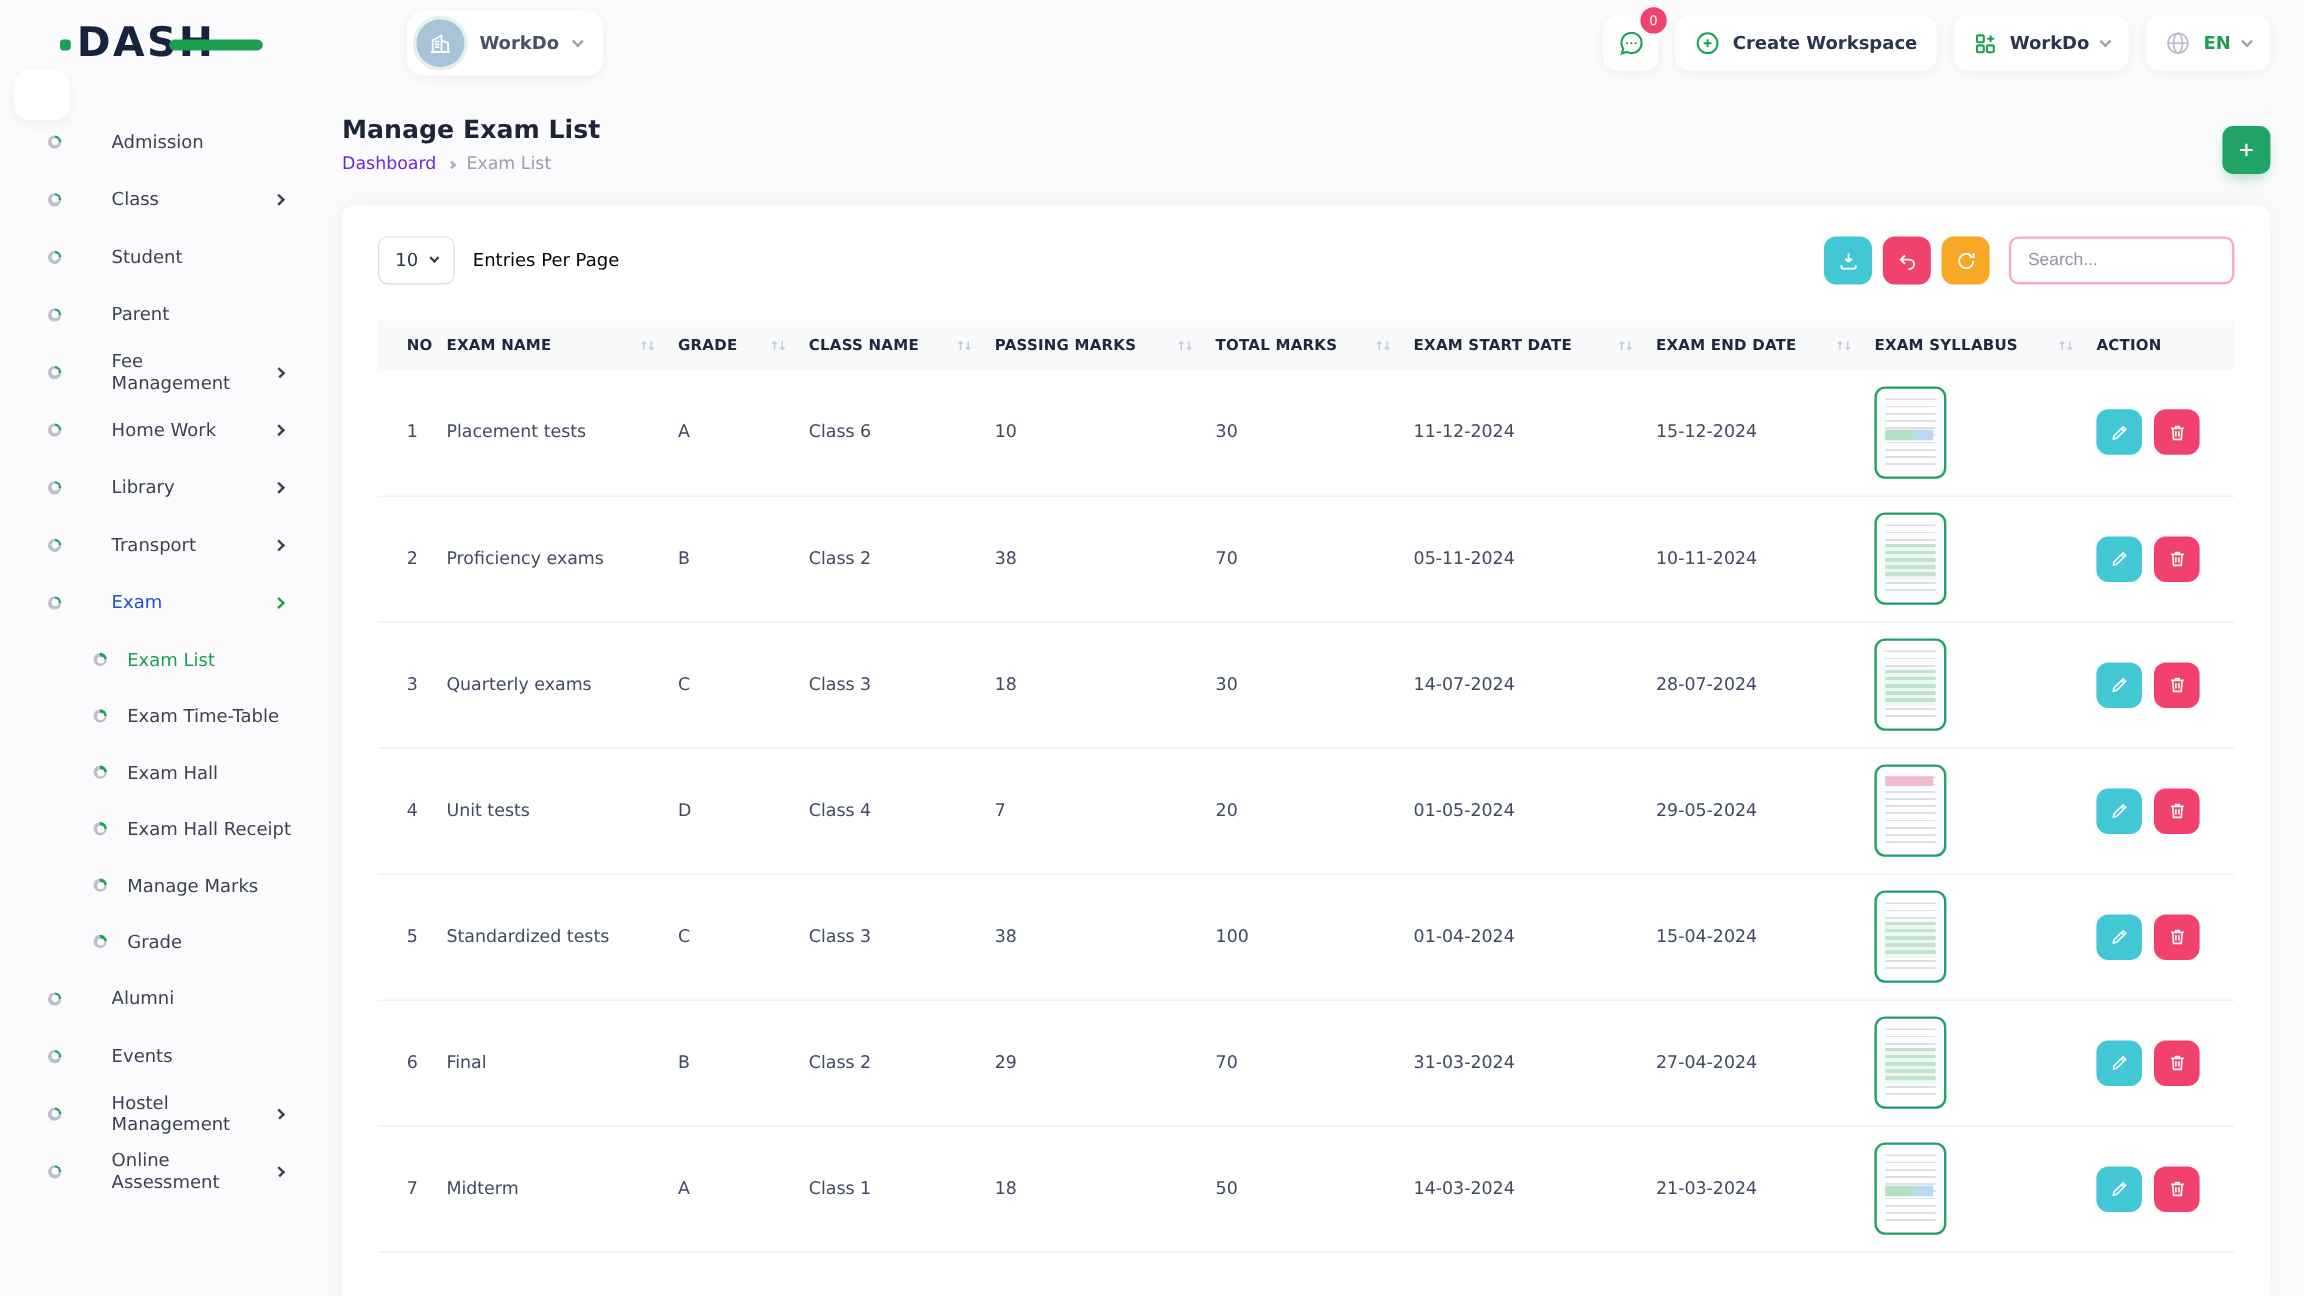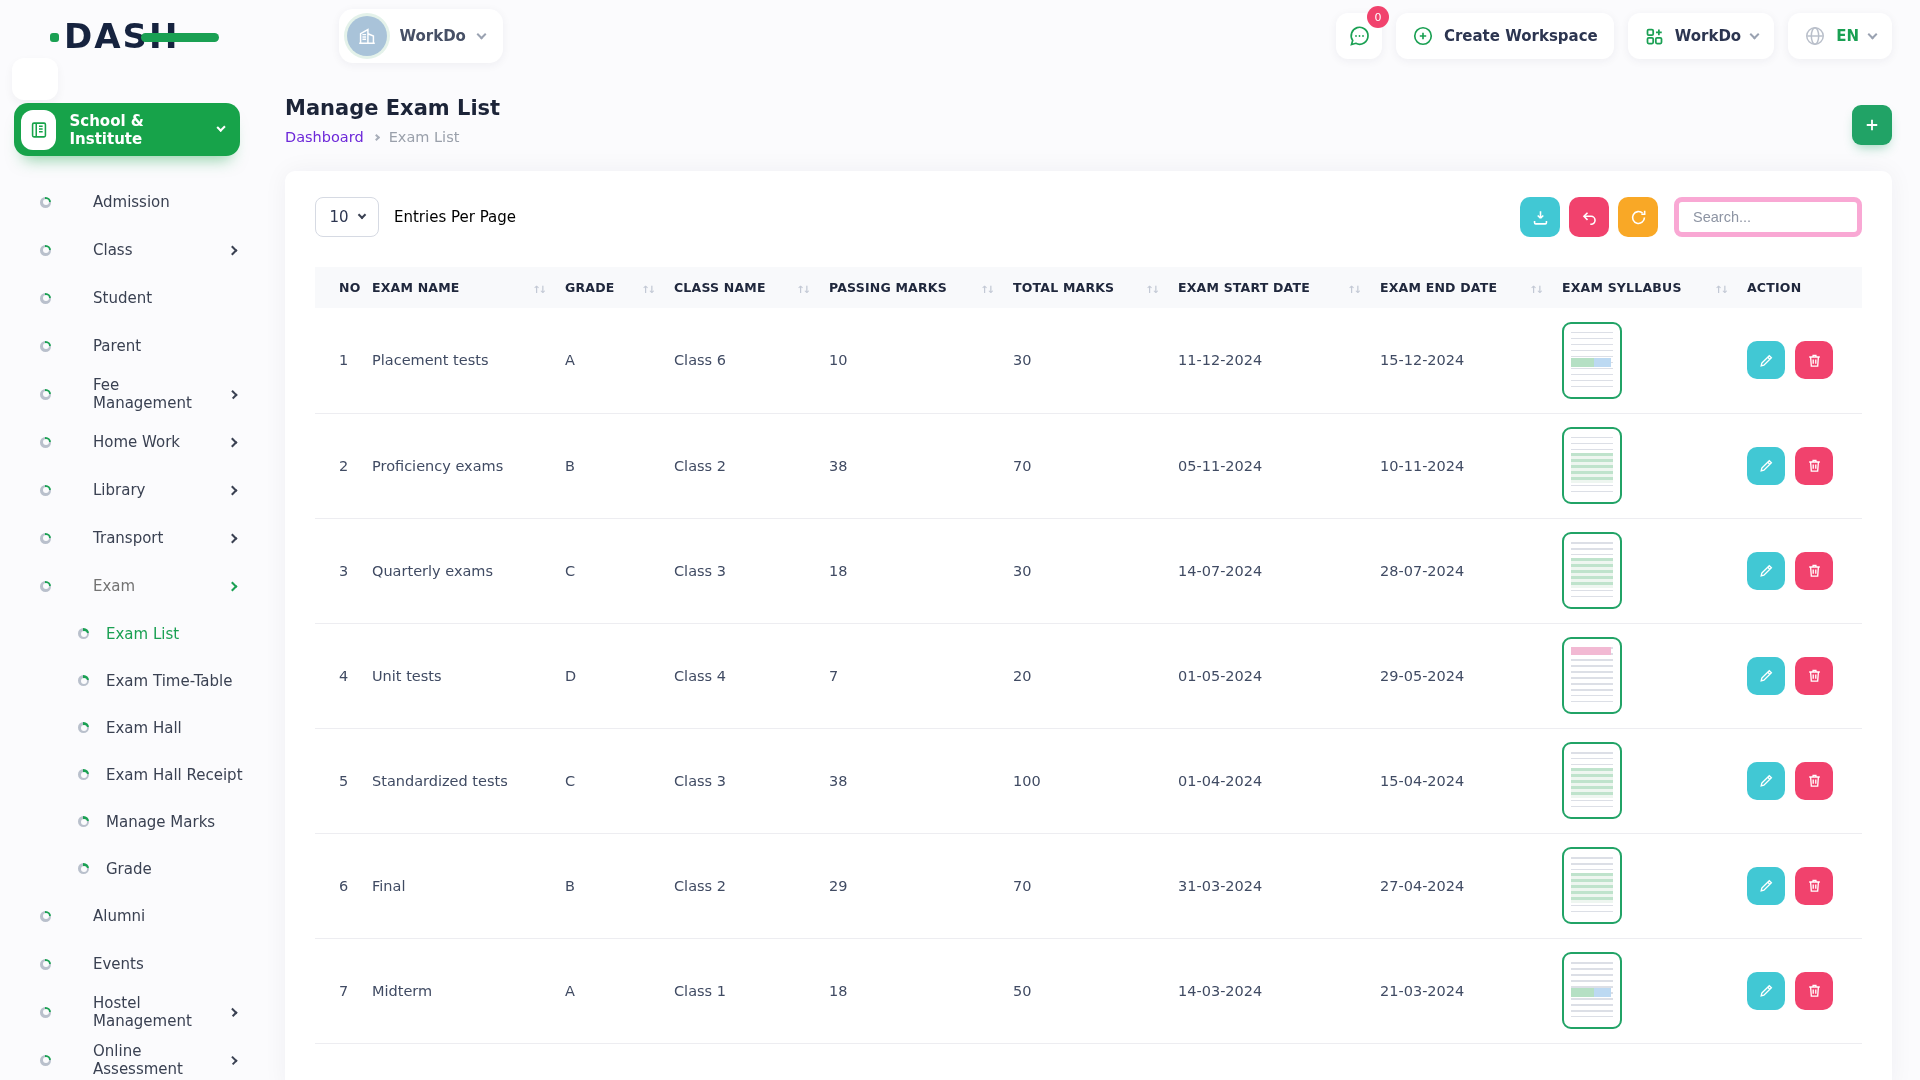--- a/index.html
+++ b/index.html
@@ -30,21 +30,21 @@
   .layout { display:flex; height:1008px; }
   .sidebar { width:285px; flex:none; padding:0 0 0 14px; position:relative; }
   .sb-toggle { position:absolute; left:12px; top:-14px; width:46px; height:42px; background:#fff; border-radius:12px; box-shadow:0 4px 10px rgba(30,40,60,.05); }
   .module-btn { position:relative; margin-top:31px; width:226px; height:53px; background:#17a34a; border-radius:14px; display:flex; align-items:center; gap:13px; padding:0 16px 0 7px; cursor:pointer; box-shadow:0 12px 16px -9px rgba(23,163,74,.5); }
   .module-icon { width:40px; height:40px; background:#fff; border-radius:12px; display:flex; align-items:center; justify-content:center; }
   .module-label { color:#fff; font-weight:700; font-size:15px; }
   .module-btn .chev { color:#fff; margin-left:auto; }
 
   .nav { margin-top:22px; }
   .nav-item { display:flex; align-items:center; height:48px; width:238px; padding:0 16px 0 26px; cursor:pointer; color:#3a4152; font-size:15px;gap:25px; }
-  .nav-item.active { color:#737373; }
+  .nav-item.active { color:#1d4ed8; }
   .nav-item .chev { margin-left:auto; color:#3a4152; }
   .nav-item.active .chev { color:#1aa053; }
   .nav-label { margin-left:17px; }
   .ring { width:11px; height:11px; border-radius:50%; background:conic-gradient(#1aa053 0 90deg,#b9c0cc 90deg 360deg); position:relative; flex:none; }
   .ring::after { content:''; position:absolute; inset:2.5px; border-radius:50%; background:#fbfbfd; }
   .sub-item { display:flex; align-items:center; height:47px; padding:0 16px 0 64px; cursor:pointer; color:#3a4152; font-size:15px; }
   .sub-item.active { color:#1aa053; }
 
   
   .main { flex:1; padding:24px 28px 0 0; }
@@ -57,21 +57,21 @@
   .add-btn { margin-left:auto; width:40px; height:40px; border-radius:9px; background:#21a366; border:none; color:#fff; font-size:22px; line-height:1; cursor:pointer; display:flex; align-items:center; justify-content:center; box-shadow:0 6px 12px -4px rgba(33,163,102,.45); }
 
   .card { margin-top:26px; background:#fff; border-radius:10px; box-shadow:0 0 24px rgba(25,35,60,.05); padding:26px 30px 0 30px; height:920px; }
 
   .controls { display:flex; align-items:center; }
   .entries-select { width:64px; height:40px; border:1px solid #d6dae3; border-radius:8px; background:#fff; display:flex; align-items:center; justify-content:center; gap:10px; font-size:15px; color:#2c3550; cursor:pointer; }
   .entries-select .chev { width:6px; height:6px; color:#3a4152; }
   .entries-label { margin-left:15px; font-size:15px; color:#000000; }
   .tool-btns { margin-left:auto; display:flex; gap:9px; }
   .tool-btn { width:40px; height:40px; border:none; border-radius:10px; display:flex; align-items:center; justify-content:center; cursor:pointer; }
-  .search { margin-left:16px; width:188px; height:40px; border:5px solid #f9a8d4; border-radius:8px; padding:0 14px; font-size:14.5px; color:#3a4152; outline:none; background:#fff; }
+  .search { margin-left:16px; width:188px; height:40px; border:2px solid #f9a8d4; border-radius:8px; padding:0 14px; font-size:14.5px; color:#3a4152; outline:none; background:#fff; }
   .search::placeholder { color:#8d94a3; }
 
   
   table { width:100%; border-collapse:collapse; table-layout:fixed; margin-top:30px; }
   thead th { background:#f8f9fb; height:41px; font-size:12.5px; font-weight:700; color:#20283d; text-align:left; padding:0 14px 0 0; letter-spacing:.2px; }
   thead th:first-child { padding-left:24px; }
   th .th-inner { display:flex; align-items:flex-end; }
   .sort { margin-left:auto; font-size:10px; color:#c3c9d5; letter-spacing:-2px; padding-right:6px; }
   tbody td { height:105px; border-bottom:1px solid #ededf1; font-size:14.5px; color:#404b63; padding:0 10px 0 0; }
   tbody td:first-child { padding-left:24px; }
@@ -147,31 +147,20 @@
       <span class="lang">EN</span>
       <span class="chev down gray"></span>
     </div>
   </div>
 </div>
 
 <div class="layout">
 
   <div class="sidebar">
     <div class="sb-toggle"></div>
-    <div class="module-btn">
-      <span class="module-icon">
-        <svg width="22" height="22" viewBox="0 0 24 24" fill="none" stroke="#17a34a" stroke-width="1.7">
-          <rect x="5" y="4.5" width="14" height="15" rx="1.5"></rect>
-            <path d="M9 4.5v15"></path>
-            <path d="M12 8h4M12 11h4M12 14h4"></path>
-        </svg>
-      </span>
-      <span class="module-label">School &amp; Institute</span>
-      <span class="chev down"></span>
-    </div>
     <div class="nav">
         <div class="nav-item">
           <span class="ring"></span>
           <span class="nav-label">Admission</span>
         </div>
         <div class="nav-item">
           <span class="ring"></span>
           <span class="nav-label">Class</span>
           <span class="chev right"></span>
         </div>

